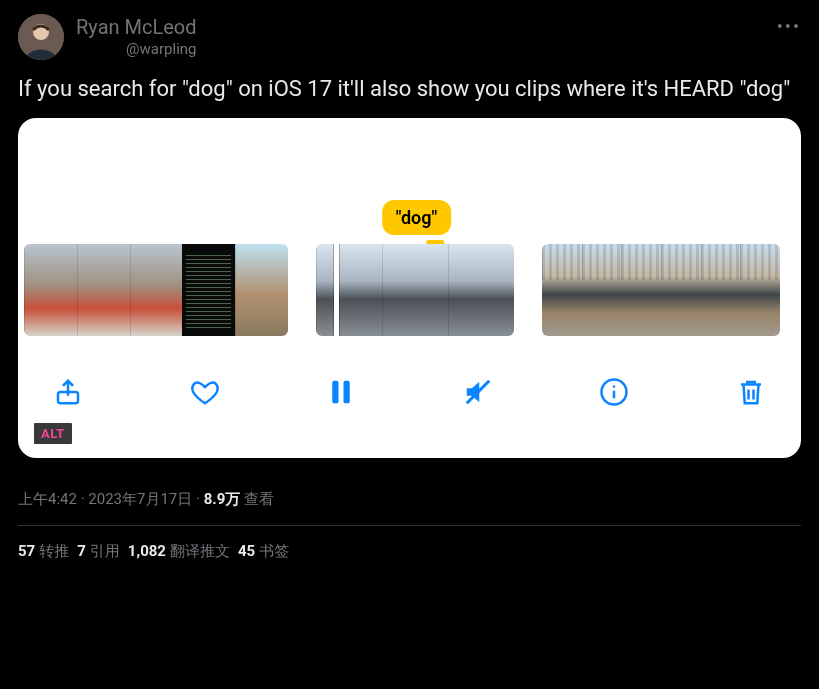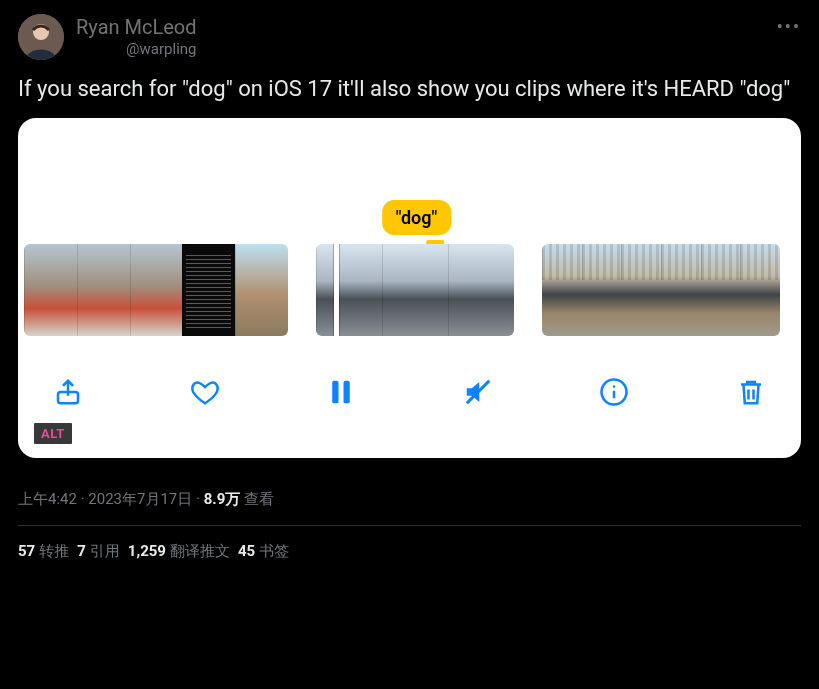--- a/index.html
+++ b/index.html
@@ -294,20 +294,20 @@
   <div class="divider"></div>
 
   <div class="stats">
     <div>
       <span class="n">57</span><span>转推</span>
     </div>
     <div>
       <span class="n">7</span><span>引用</span>
     </div>
     <div>
-      <span class="n">1,259</span><span>翻译推文</span>
+      <span class="n">1,082</span><span>翻译推文</span>
     </div>
     <div>
       <span class="n">45</span><span>书签</span>
     </div>
   </div>
 
 </div>
 
 </body></html>

